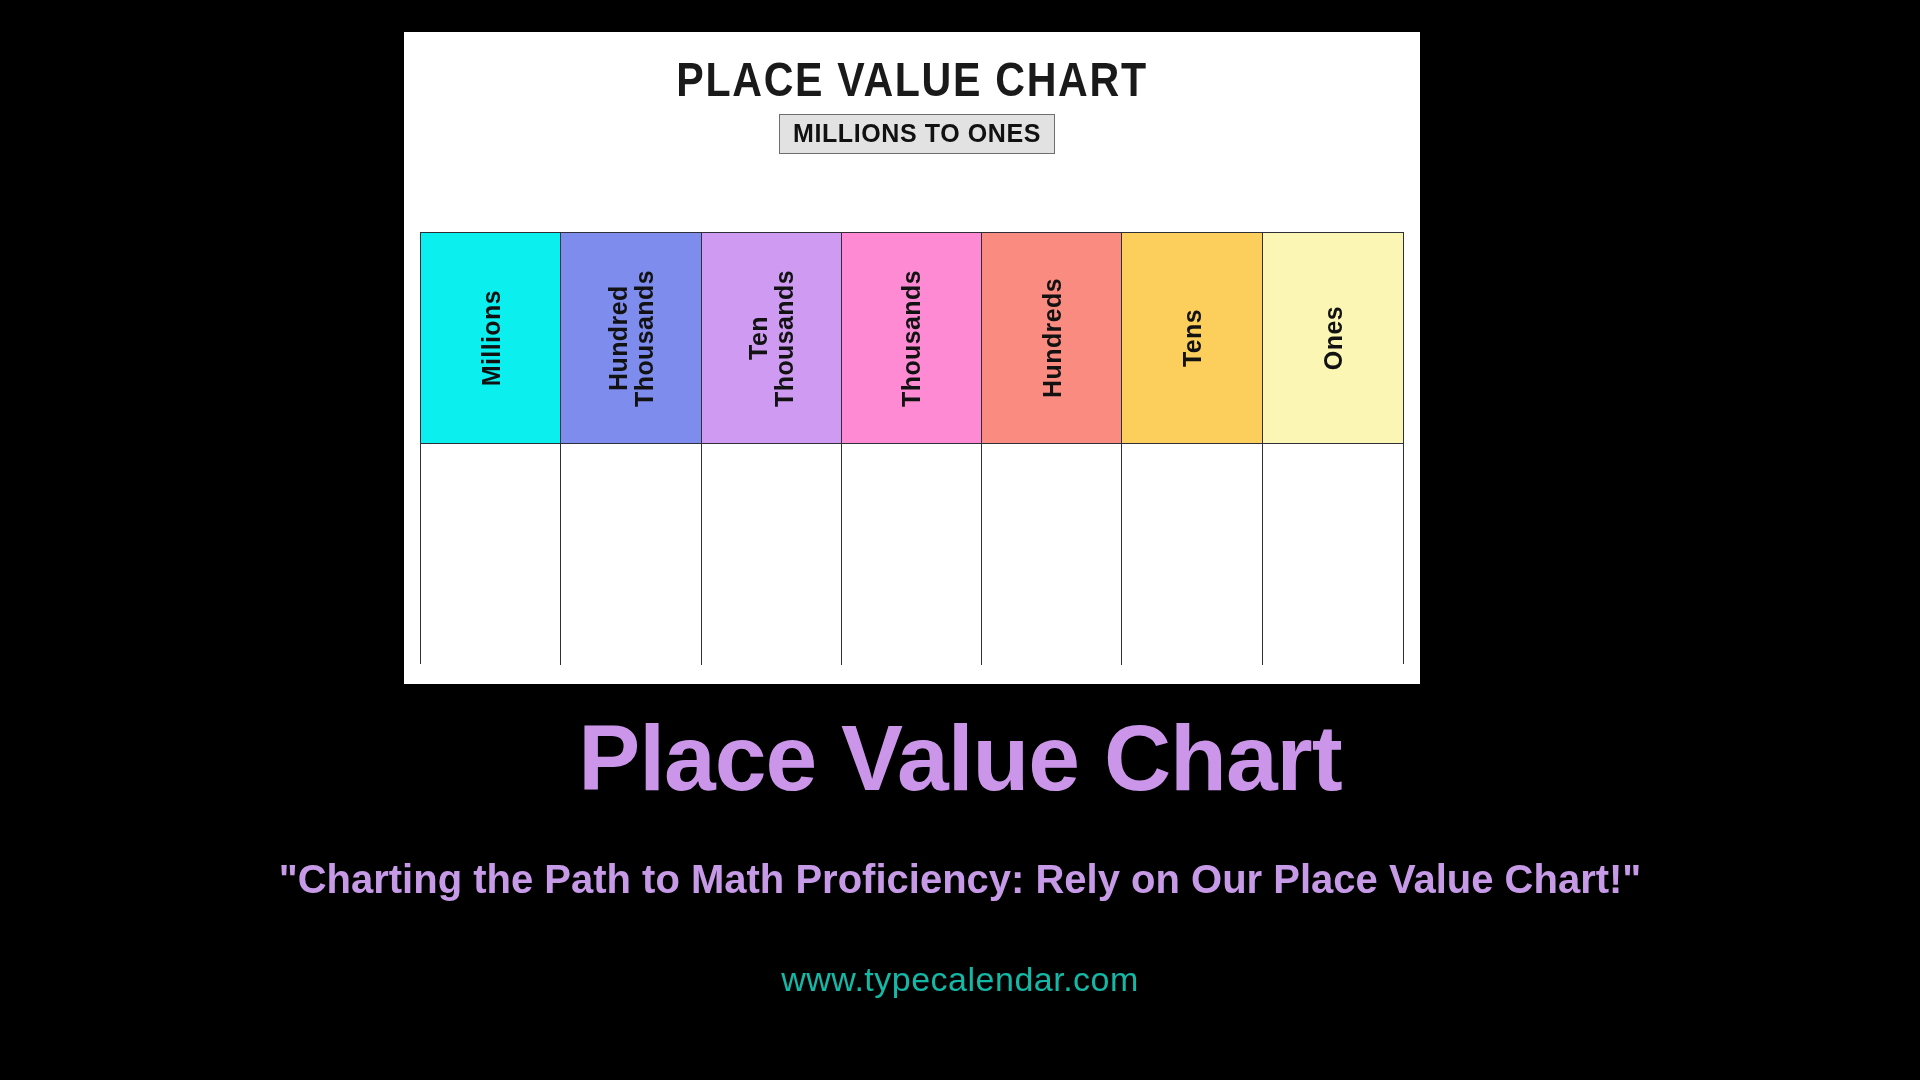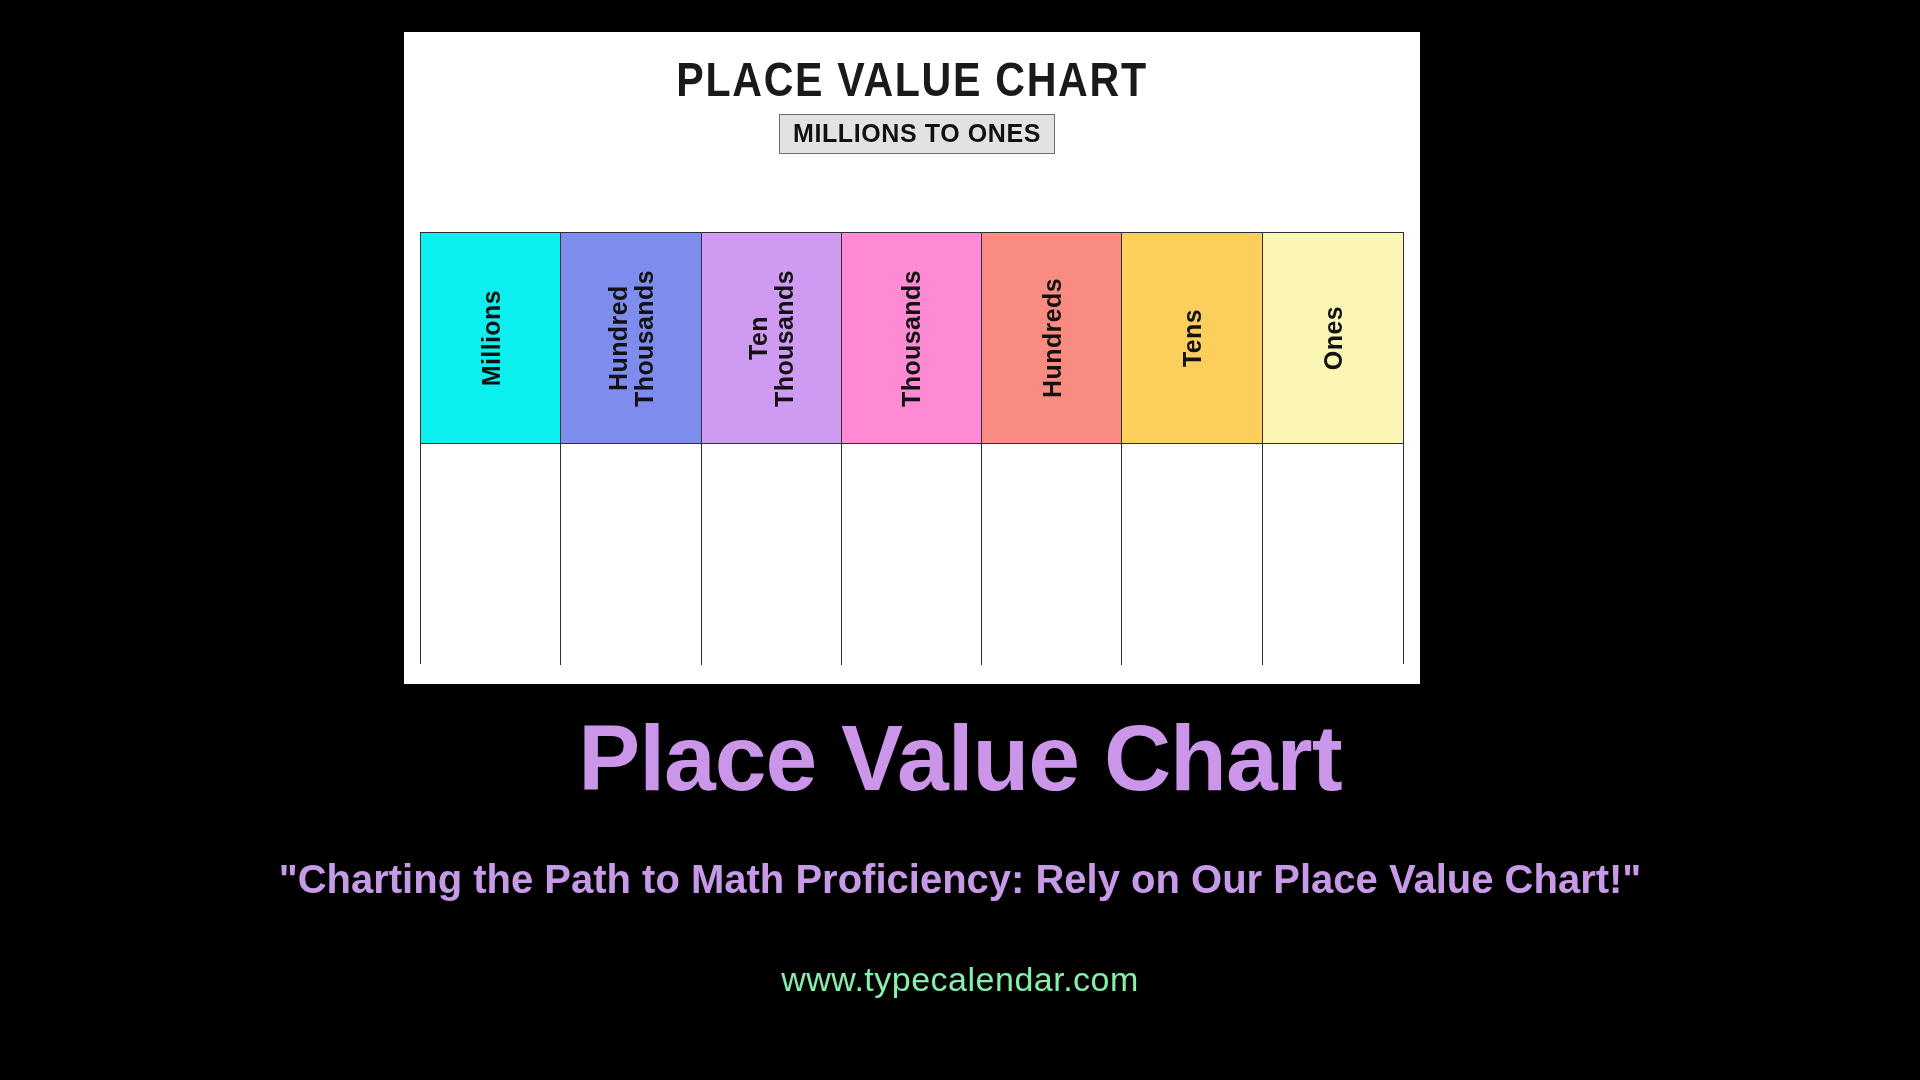--- a/index.html
+++ b/index.html
@@ -129,21 +129,21 @@
     color:#c79ae8;
     letter-spacing:0px;
     white-space:nowrap;
   }
 
   .site-url {
     margin-top:58px;
     font-family:"Liberation Sans Narrow","Liberation Sans", sans-serif;
     font-size:34px;
     font-weight:400;
-    color:#86efac;
+    color:#14b8a6;
     letter-spacing:0.5px;
     white-space:nowrap;
   }
 </style>
 </head>
 <body>
 
 <div class="page">
 
   <div class="card">

